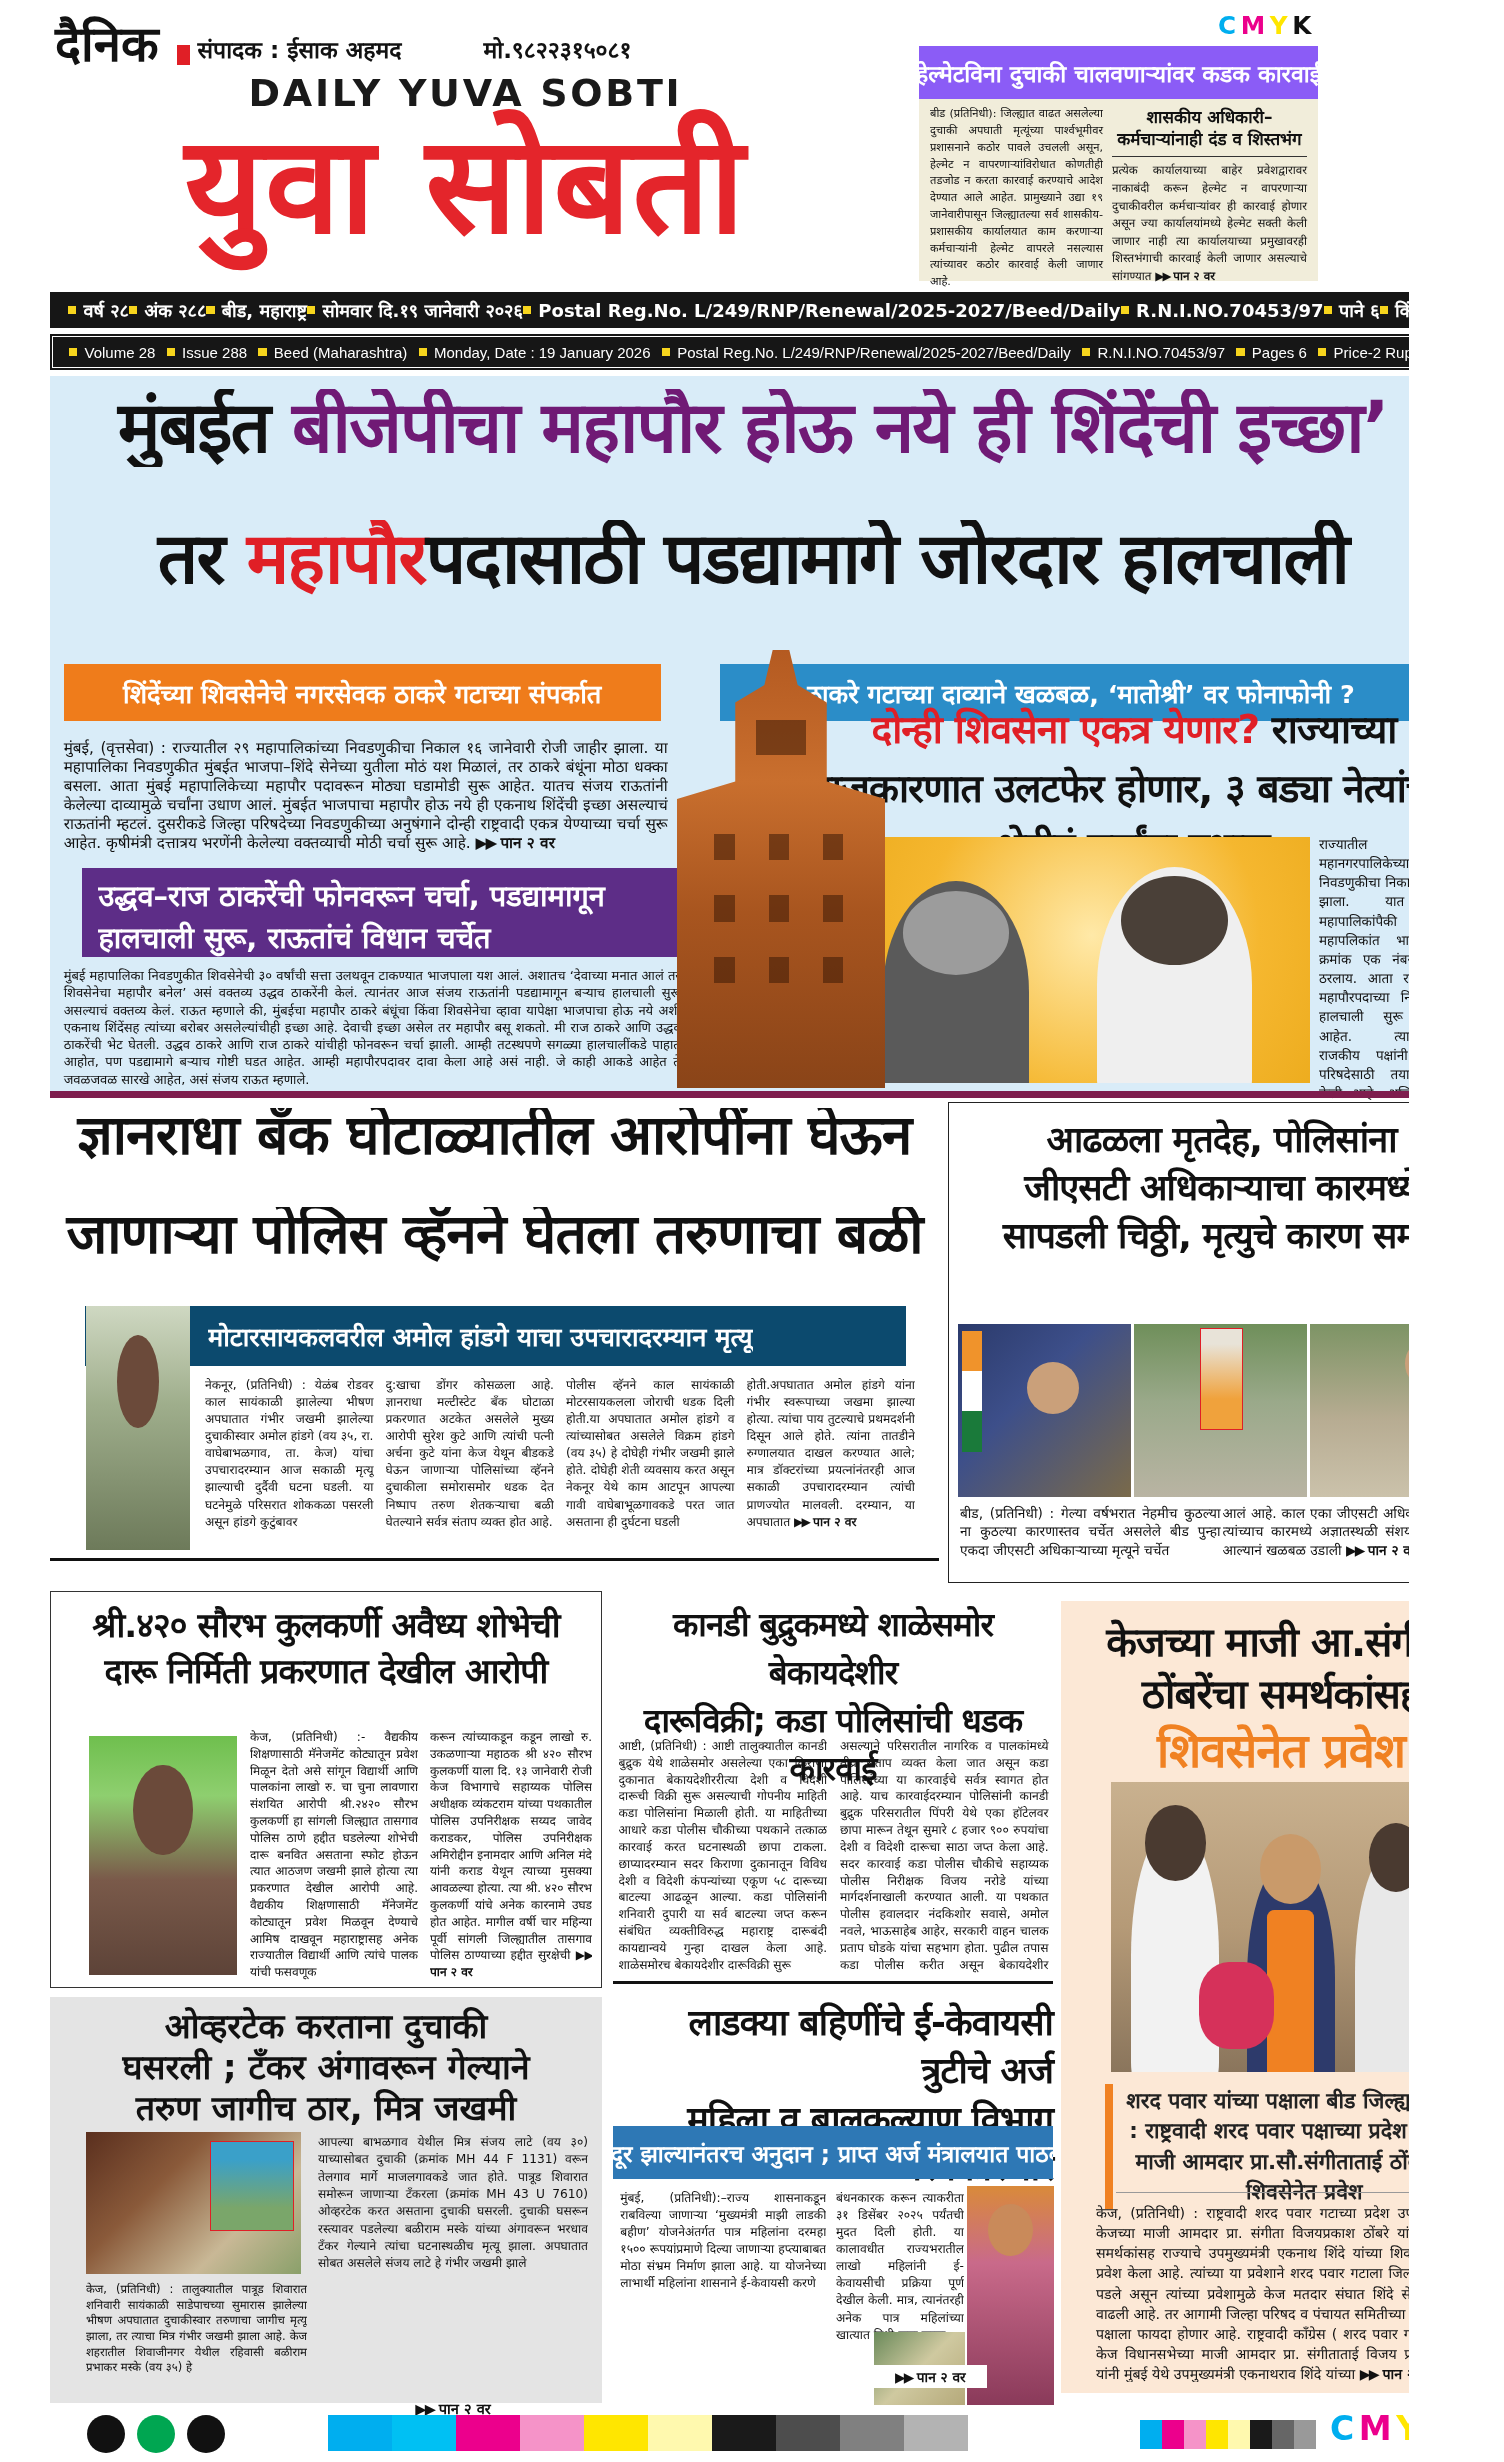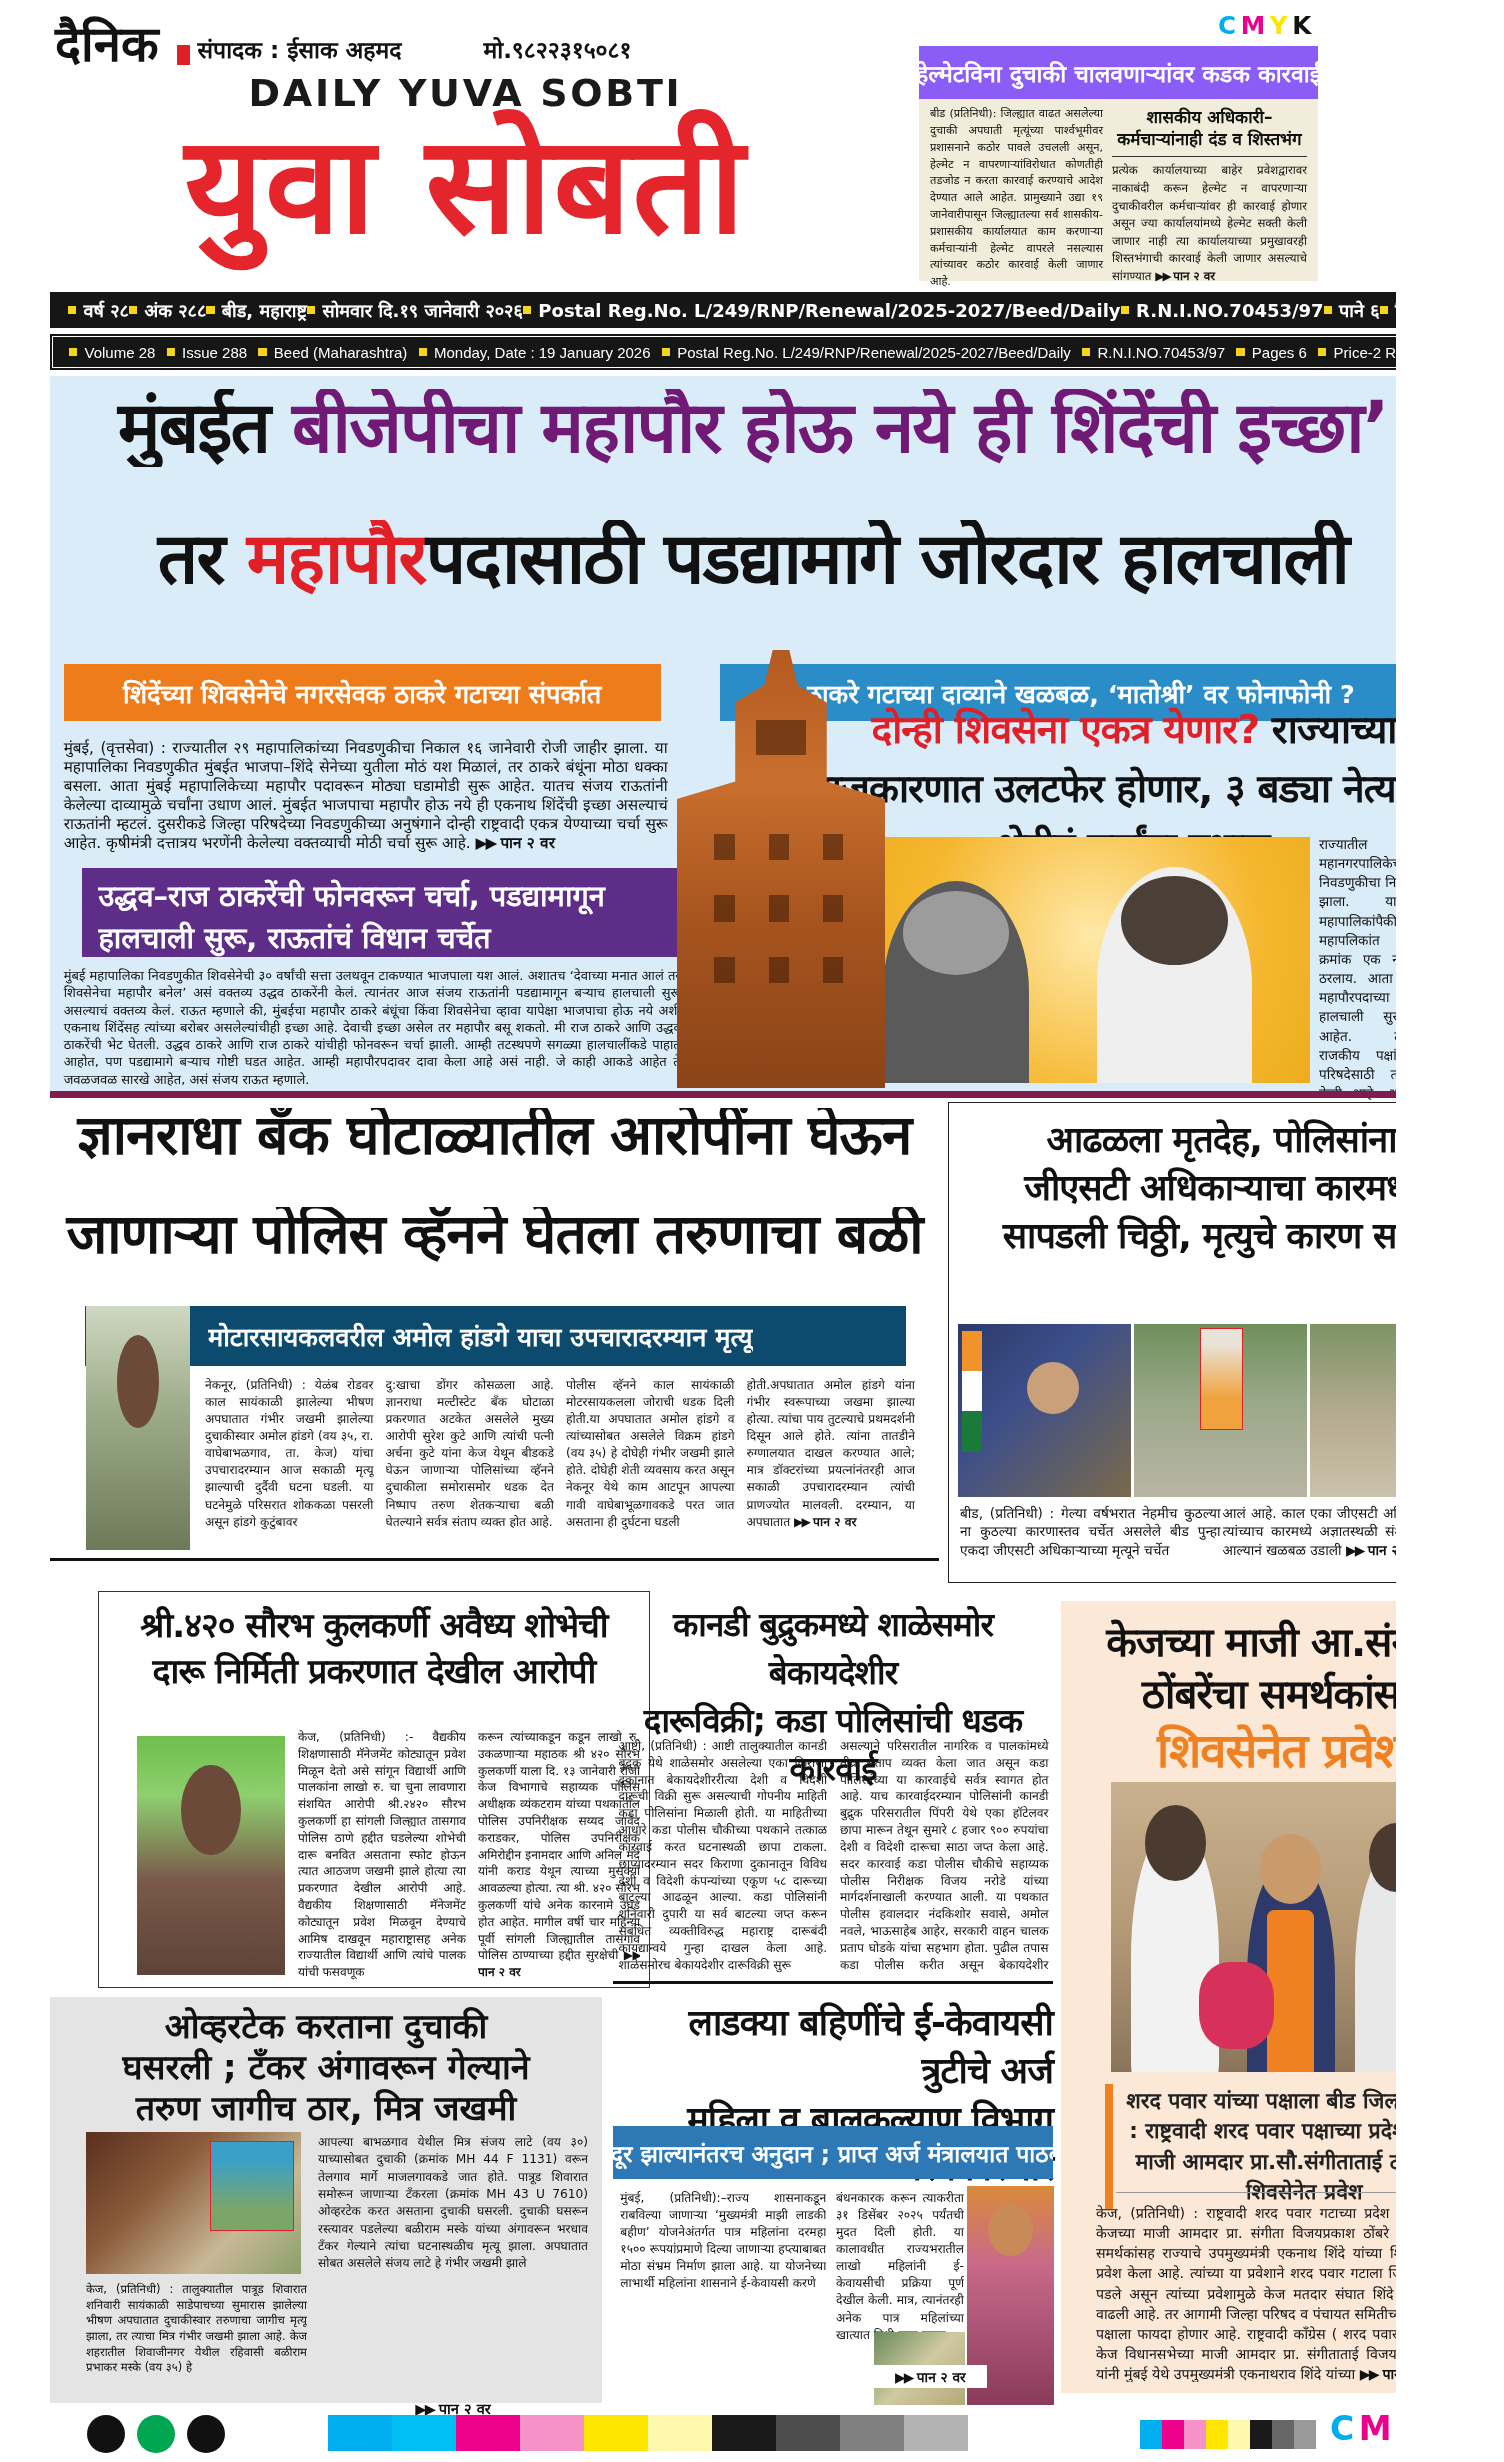--- a/index.html
+++ b/index.html
@@ -1,17 +1,17 @@
 <!DOCTYPE html>
 <html style="font-size:14.6px"><head>
 <meta charset="utf-8">
 <style>
   html,body{margin:0;padding:0;background:#ffffff;}
   #page{position:relative;width:1396px;height:2462px;background:#ffffff;overflow:hidden;
-        font-family:"DejaVu Sans",sans-serif;color:#111;}
+        font-family:"DejaVu Sans",sans-serif;color:#111;padding-left:13px;}
   .abs{position:absolute;}
   .just{text-align:justify;}
   .cont{font-weight:bold;white-space:nowrap;}
   .arrow{font-weight:bold;letter-spacing:-1.8px;}
 
   
   #masthead{left:55px;top:20px;width:821px;}
   #mast-row{display:flex;align-items:flex-end;}
   #dainik{font-size:49px;font-weight:900;color:#121212;line-height:1;}
   .red-sq{display:inline-block;width:13.7px;height:20px;background:#e01f26;margin:0 7.3px 3.6px 18px;}
@@ -88,21 +88,21 @@
   .gst-ph{flex:1;position:relative;overflow:hidden;}
   #gst-ph1{background:linear-gradient(135deg,#2b3a6b 0%,#3d4f8a 40%,#7a6a4a 100%);}
   #gst-ph2{background:linear-gradient(180deg,#6f8f5a 0%,#9aa98a 45%,#b9b4a3 100%);}
   #gst-ph3{background:linear-gradient(180deg,#7d9465 0%,#b7ac92 55%,#cbc2ab 100%);}
   #gst-portrait{position:absolute;left:38%;top:3.6px;width:24%;height:58%;background:linear-gradient(180deg,#e8e3d8 15%,#f0a23c 70%);border:1.8px solid #e01f26;}
   #gst-flag{position:absolute;left:3.6px;top:7.3px;width:20px;height:70%;background:linear-gradient(180deg,#f0932b 33%,#ffffff 33%,#ffffff 66%,#1a7a3a 66%);}
   #gst-cols{left:11px;top:401px;width:523px;height:69px;display:flex;gap:2px;}
   #gst-cols .col{flex:1;font-size:13.7px;line-height:1.35;overflow:hidden;}
 
   
-  #saurabh{left:50px;top:1591px;width:552px;height:397px;border:1.8px solid #333;box-sizing:border-box;margin-left:48px;}
+  #saurabh{left:50px;top:1591px;width:552px;height:397px;border:1.8px solid #333;box-sizing:border-box;}
   #saurabh-h{margin-top:11px;font-size:34px;font-weight:900;line-height:1.35;text-align:center;letter-spacing:-0.9px;}
   #saurabh-photo{left:38px;top:144px;width:148px;height:239px;
                  background:linear-gradient(180deg,#6fbf4e 0%,#8ecf6f 25%,#7a5a4a 60%,#5d4338 100%);}
   .head-sil{position:absolute;left:30%;top:12%;width:40%;height:38%;border-radius:50%;background:#6b4a3a;}
   #saurabh-col1{left:199px;top:137px;width:168px;height:251px;font-size:12px;line-height:1.4;overflow:hidden;}
   #saurabh-col2{left:379px;top:137px;width:162px;height:251px;font-size:12px;line-height:1.4;overflow:hidden;}
 
   
   #kanadi{left:613px;top:1594px;width:440px;height:390px;}
   #kanadi-h{margin-top:7.3px;font-size:33px;font-weight:900;line-height:1.45;text-align:center;letter-spacing:-0.9px;}

